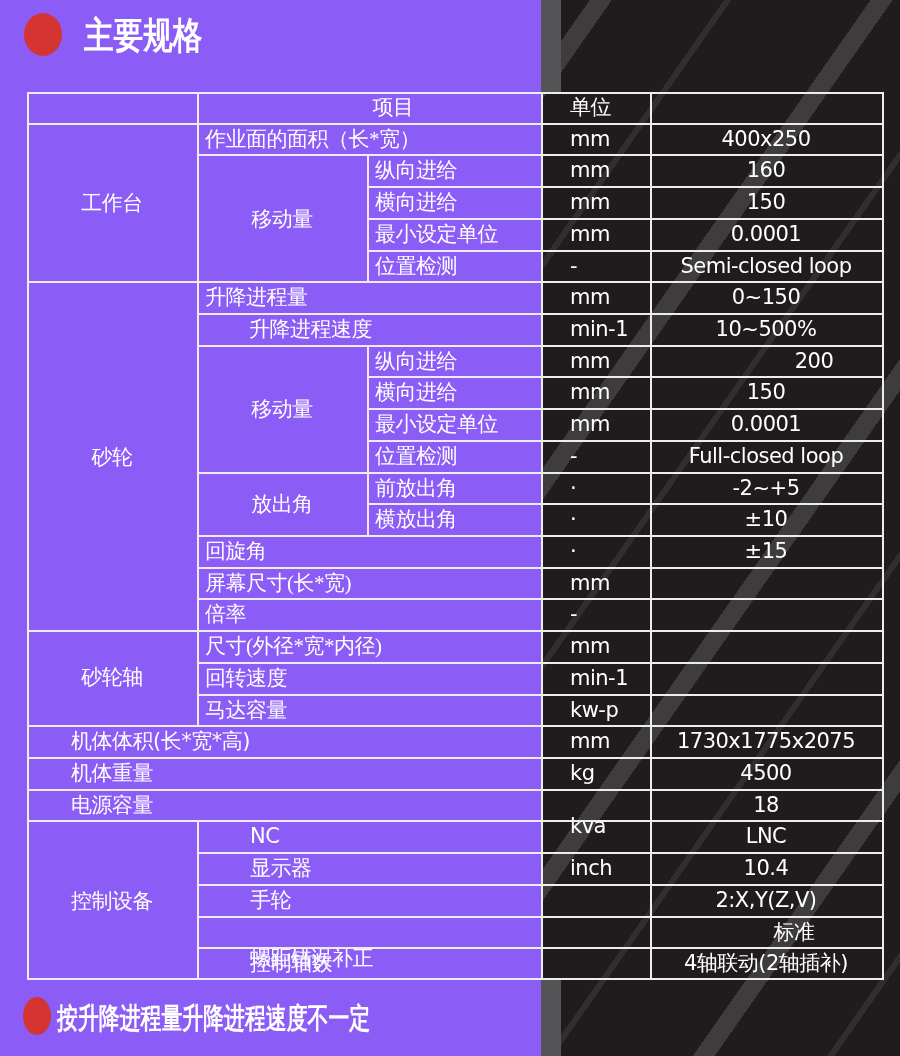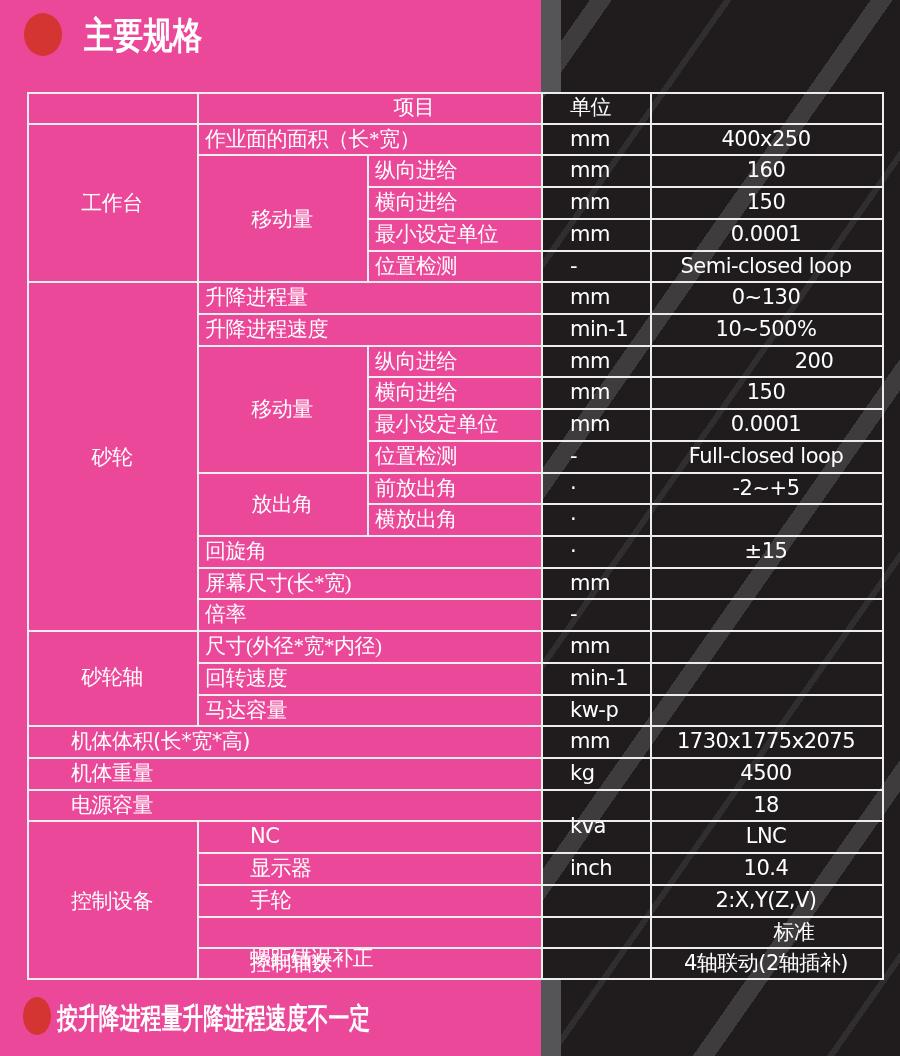--- a/index.html
+++ b/index.html
@@ -1,17 +1,17 @@
 <!DOCTYPE html>
 <html><head>
 <meta charset="utf-8">
 <style>
   html,body{margin:0;padding:0;background:#3a3a3c;}
   .stage{position:relative;width:900px;height:1056px;overflow:hidden;
-         background:#ec4899;font-family:"DejaVu Sans","Liberation Sans",sans-serif;}
+         background:#8b5cf6;font-family:"DejaVu Sans","Liberation Sans",sans-serif;}
   
   .band{position:absolute;left:541px;top:0;width:359px;height:1056px;
         background-color:#201c1d;
         background-image:repeating-linear-gradient(125deg,
           rgba(255,255,255,0) 0px, rgba(255,255,255,0) 40px,
           rgba(255,255,255,0.14) 40px, rgba(255,255,255,0.14) 58px,
           rgba(255,255,255,0) 58px, rgba(255,255,255,0) 150px,
           rgba(255,255,255,0.08) 150px, rgba(255,255,255,0.08) 156px,
           rgba(255,255,255,0) 156px, rgba(255,255,255,0) 230px);}
   .patch{position:absolute;left:541px;width:20px;background:#555558;}
@@ -29,21 +29,21 @@
   .hl.f340{left:340px;width:517px;}
   .vl{position:absolute;width:2px;background:#ededed;}
   .cell{position:absolute;height:31.7px;line-height:31.7px;color:#fff;
         font-size:21px;letter-spacing:-0.5px;white-space:nowrap;}
   .it  {left:178px;width:336px;font-family:Liberation Serif, serif;}
   .sub {left:348px;width:170px;}
   .wide{left:44px;width:470px;}
   .ctrl{left:223px;width:300px;}
   .unit{left:543px;width:80px;}
   .val {left:625px;width:228px;text-align:center;}
-  .hd-item{left:170px;width:392px;text-align:center;margin-left:21px;}
+  .hd-item{left:170px;width:392px;text-align:center;}
   .grp{position:absolute;left:0;width:170px;display:flex;align-items:center;
        justify-content:center;color:#fff;font-size:21px;letter-spacing:-0.5px;}
   .spn{position:absolute;left:170px;width:170px;display:flex;align-items:center;
        justify-content:center;color:#fff;font-size:21px;letter-spacing:-0.5px;}
 </style>
 </head>
 <body>
 
 <div class="stage">
 
@@ -83,23 +83,23 @@
     <div class="cell sub" style="top:126.9px;">最小设定单位</div>
     <div class="cell unit" style="top:126.9px;">mm</div>
     <div class="cell val" style="top:126.9px;">0.0001</div>
 
     <div class="cell sub" style="top:158.6px;">位置检测</div>
     <div class="cell unit" style="top:158.6px;">-</div>
     <div class="cell val" style="top:158.6px;">Semi-closed loop</div>
 
     <div class="cell it" style="top:190.3px;">升降进程量</div>
     <div class="cell unit" style="top:190.3px;">mm</div>
-    <div class="cell val" style="top:190.3px;">0~130</div>
-
-    <div class="cell it" style="top:222px;">升降进程速度</div>
+    <div class="cell val" style="top:190.3px;">0~150</div>
+
+    <div class="cell it" style="top:222px;margin-left:44px;">升降进程速度</div>
     <div class="cell unit" style="top:222px;">min-1</div>
     <div class="cell val" style="top:222px;">10~500%</div>
 
     <div class="cell sub" style="top:253.7px;">纵向进给</div>
     <div class="cell unit" style="top:253.7px;">mm</div>
     <div class="cell val" style="top:253.7px;padding-left:48px;">200</div>
 
     <div class="cell sub" style="top:285.4px;">横向进给</div>
     <div class="cell unit" style="top:285.4px;">mm</div>
     <div class="cell val" style="top:285.4px;">150</div>
@@ -111,20 +111,21 @@
     <div class="cell sub" style="top:348.9px;">位置检测</div>
     <div class="cell unit" style="top:348.9px;">-</div>
     <div class="cell val" style="top:348.9px;">Full-closed loop</div>
 
     <div class="cell sub" style="top:380.6px;">前放出角</div>
     <div class="cell unit" style="top:380.6px;">·</div>
     <div class="cell val" style="top:380.6px;">-2~+5</div>
 
     <div class="cell sub" style="top:412.3px;">横放出角</div>
     <div class="cell unit" style="top:412.3px;">·</div>
+    <div class="cell val" style="top:412.3px;">±10</div>
 
     <div class="cell it" style="top:444px;">回旋角</div>
     <div class="cell unit" style="top:444px;">·</div>
     <div class="cell val" style="top:444px;">±15</div>
 
     <div class="cell it" style="top:475.7px;">屏幕尺寸(长*宽)</div>
     <div class="cell unit" style="top:475.7px;">mm</div>
     <div class="cell val" style="top:475.7px;"></div>
 
     <div class="cell it" style="top:507.4px;">倍率</div>

